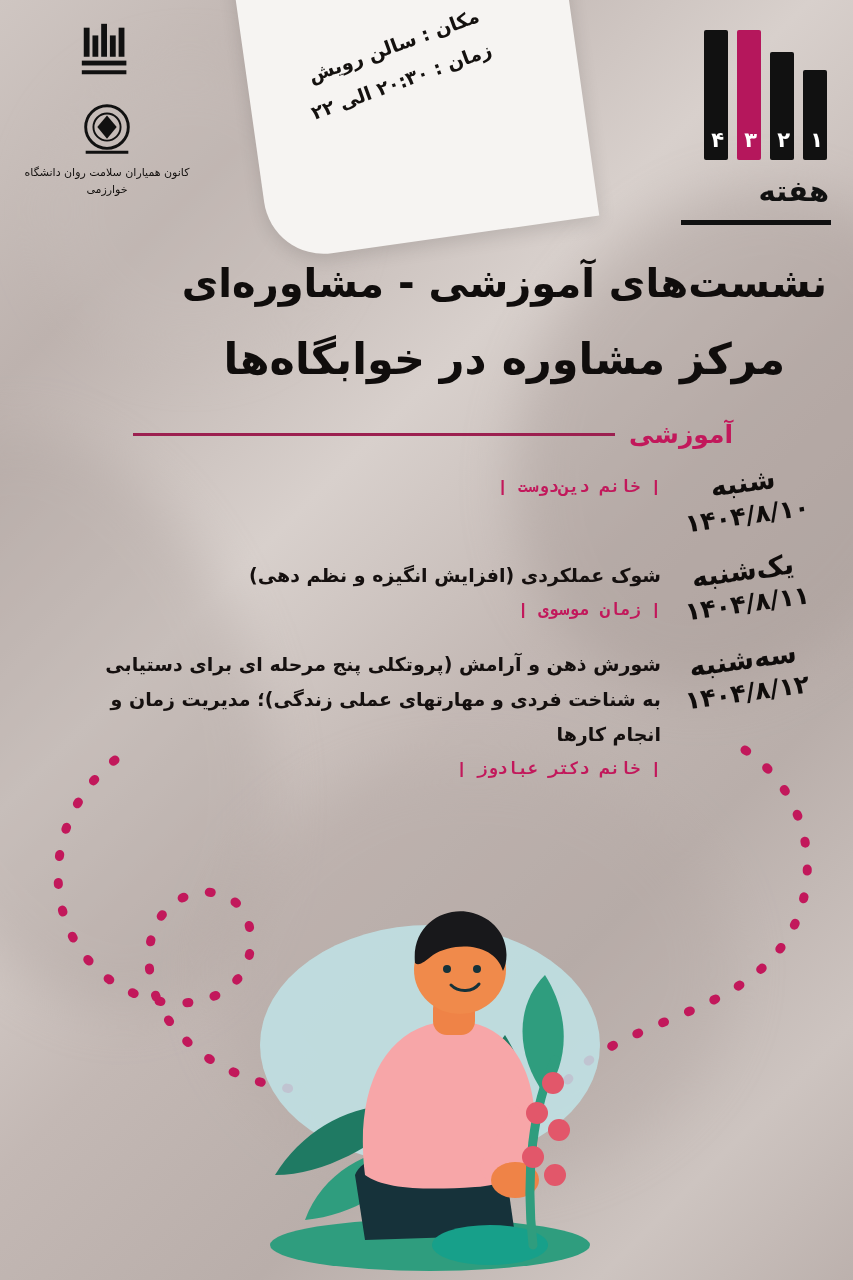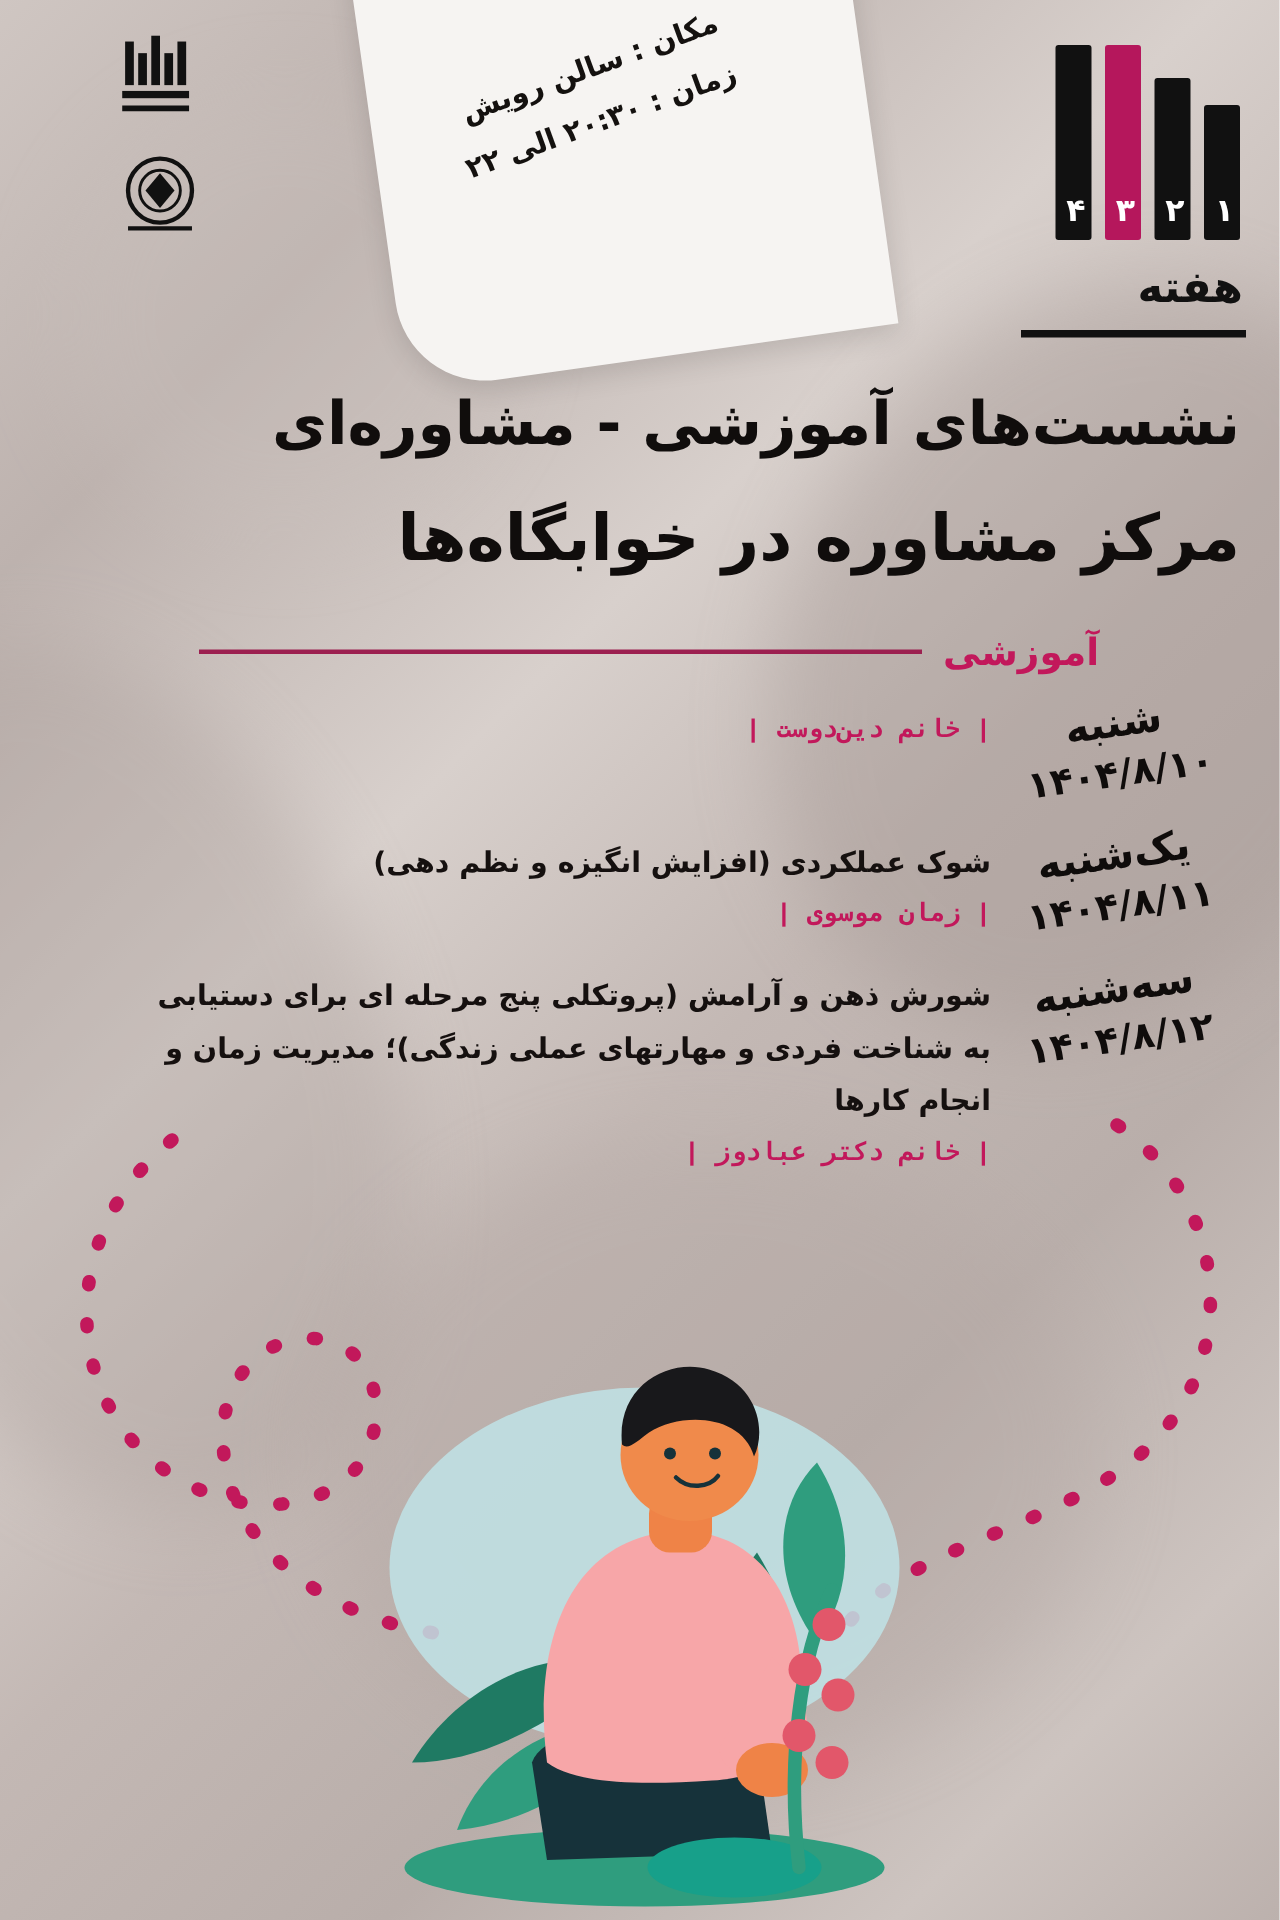--- a/index.html
+++ b/index.html
@@ -105,21 +105,21 @@
     display: block;
   }
   .logo-cap { font-size: 11px; line-height: 1.55; direction: rtl; }
   .logo-block + .logo-block { margin-top: 18px; }
 
   
   .titles {
     position: absolute;
     right: 26px;
     top: 256px;
-    text-align: right;
+    text-align: center;
     direction: rtl;
     color: #100d0c;
   }
   .title1 { font-size: 40px; font-weight: 700; line-height: 1.35; white-space: nowrap; }
   .title2 { font-size: 43px; font-weight: 700; line-height: 1.35; white-space: nowrap; margin-top: 20px; }
 
   
   .section-head {
     position: absolute;
     right: 120px;
@@ -226,20 +226,22 @@
       </g>
     </svg>
   </div>
   <div class="logo-block">
     <svg class="crest" viewBox="0 0 64 64">
       <circle cx="32" cy="30" r="22" fill="none" stroke="#111" stroke-width="3"></circle>
       <circle cx="32" cy="30" r="14" fill="none" stroke="#111" stroke-width="2"></circle>
       <path d="M32 18 l10 12 -10 12 -10 -12z" fill="#111"></path>
       <path d="M10 56 h44" stroke="#111" stroke-width="3"></path>
     </svg>
+    <div class="logo-cap">کانون همیاران سلامت روان
+دانشگاه خوارزمی</div>
   </div>
 </div>
 
 <div class="titles">
   <div class="title1">نشست‌های آموزشی - مشاوره‌ای</div>
   <div class="title2">مرکز مشاوره در خوابگاه‌ها</div>
 </div>
 
 <div class="section-head">
   <div class="section-label">آموزشی</div>

